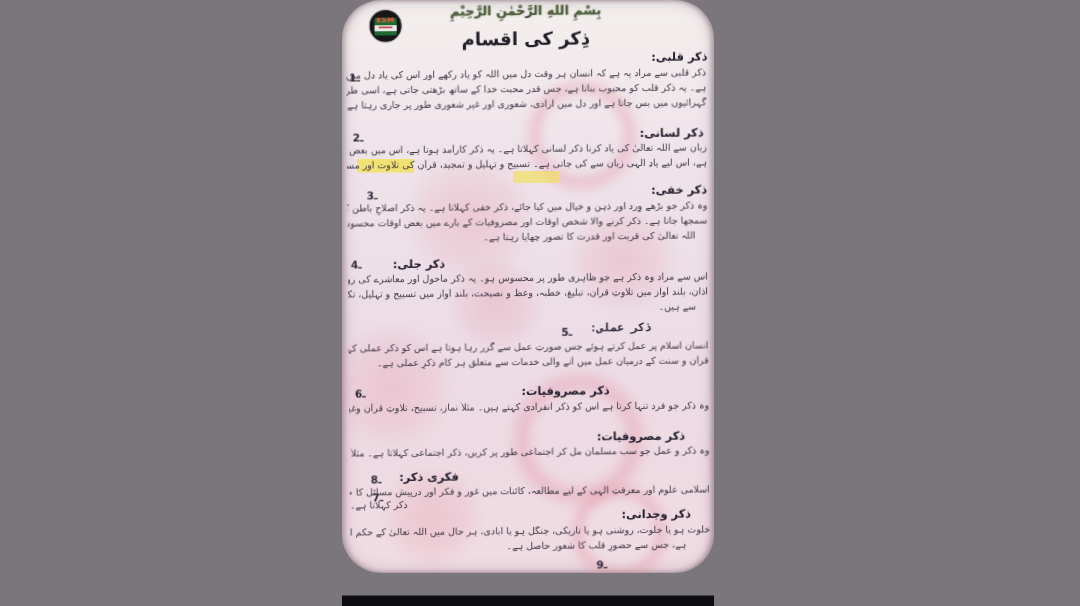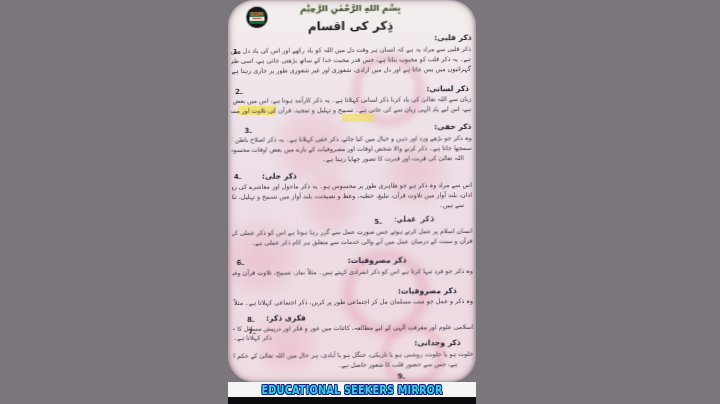--- a/index.html
+++ b/index.html
@@ -123,18 +123,15 @@
       <div class="line tail" style="left:4px;top:333px;">ذکر کہلاتا ہے۔</div>
 
       <div class="sec-h" style="left:185px;top:339px;">ذکر وجدانی:</div>
       <div class="sec-n" style="left:168px;top:341px;margin-top:32px;">ـ9</div>
       <div class="line" style="top:351px;">خلوت ہو یا جلوت، روشنی ہو یا تاریکی، جنگل ہو یا آبادی، ہر حال میں اللہ تعالیٰ کے حکم اور اس کی رضا کے مطابق چلنا ذکرِ وجدانی</div>
       <div class="line tail" style="right:20px;top:361px;">ہے، جس سے حضورِ قلب کا شعور حاصل ہے۔</div>
 
     </div>
   </div>
 
-  <div id="band">
-    <span>EDUCATIONAL SEEKERS MIRROR</span>
-  </div>
   <div id="black-strip"></div>
 
 </div>
 
 </body></html>

